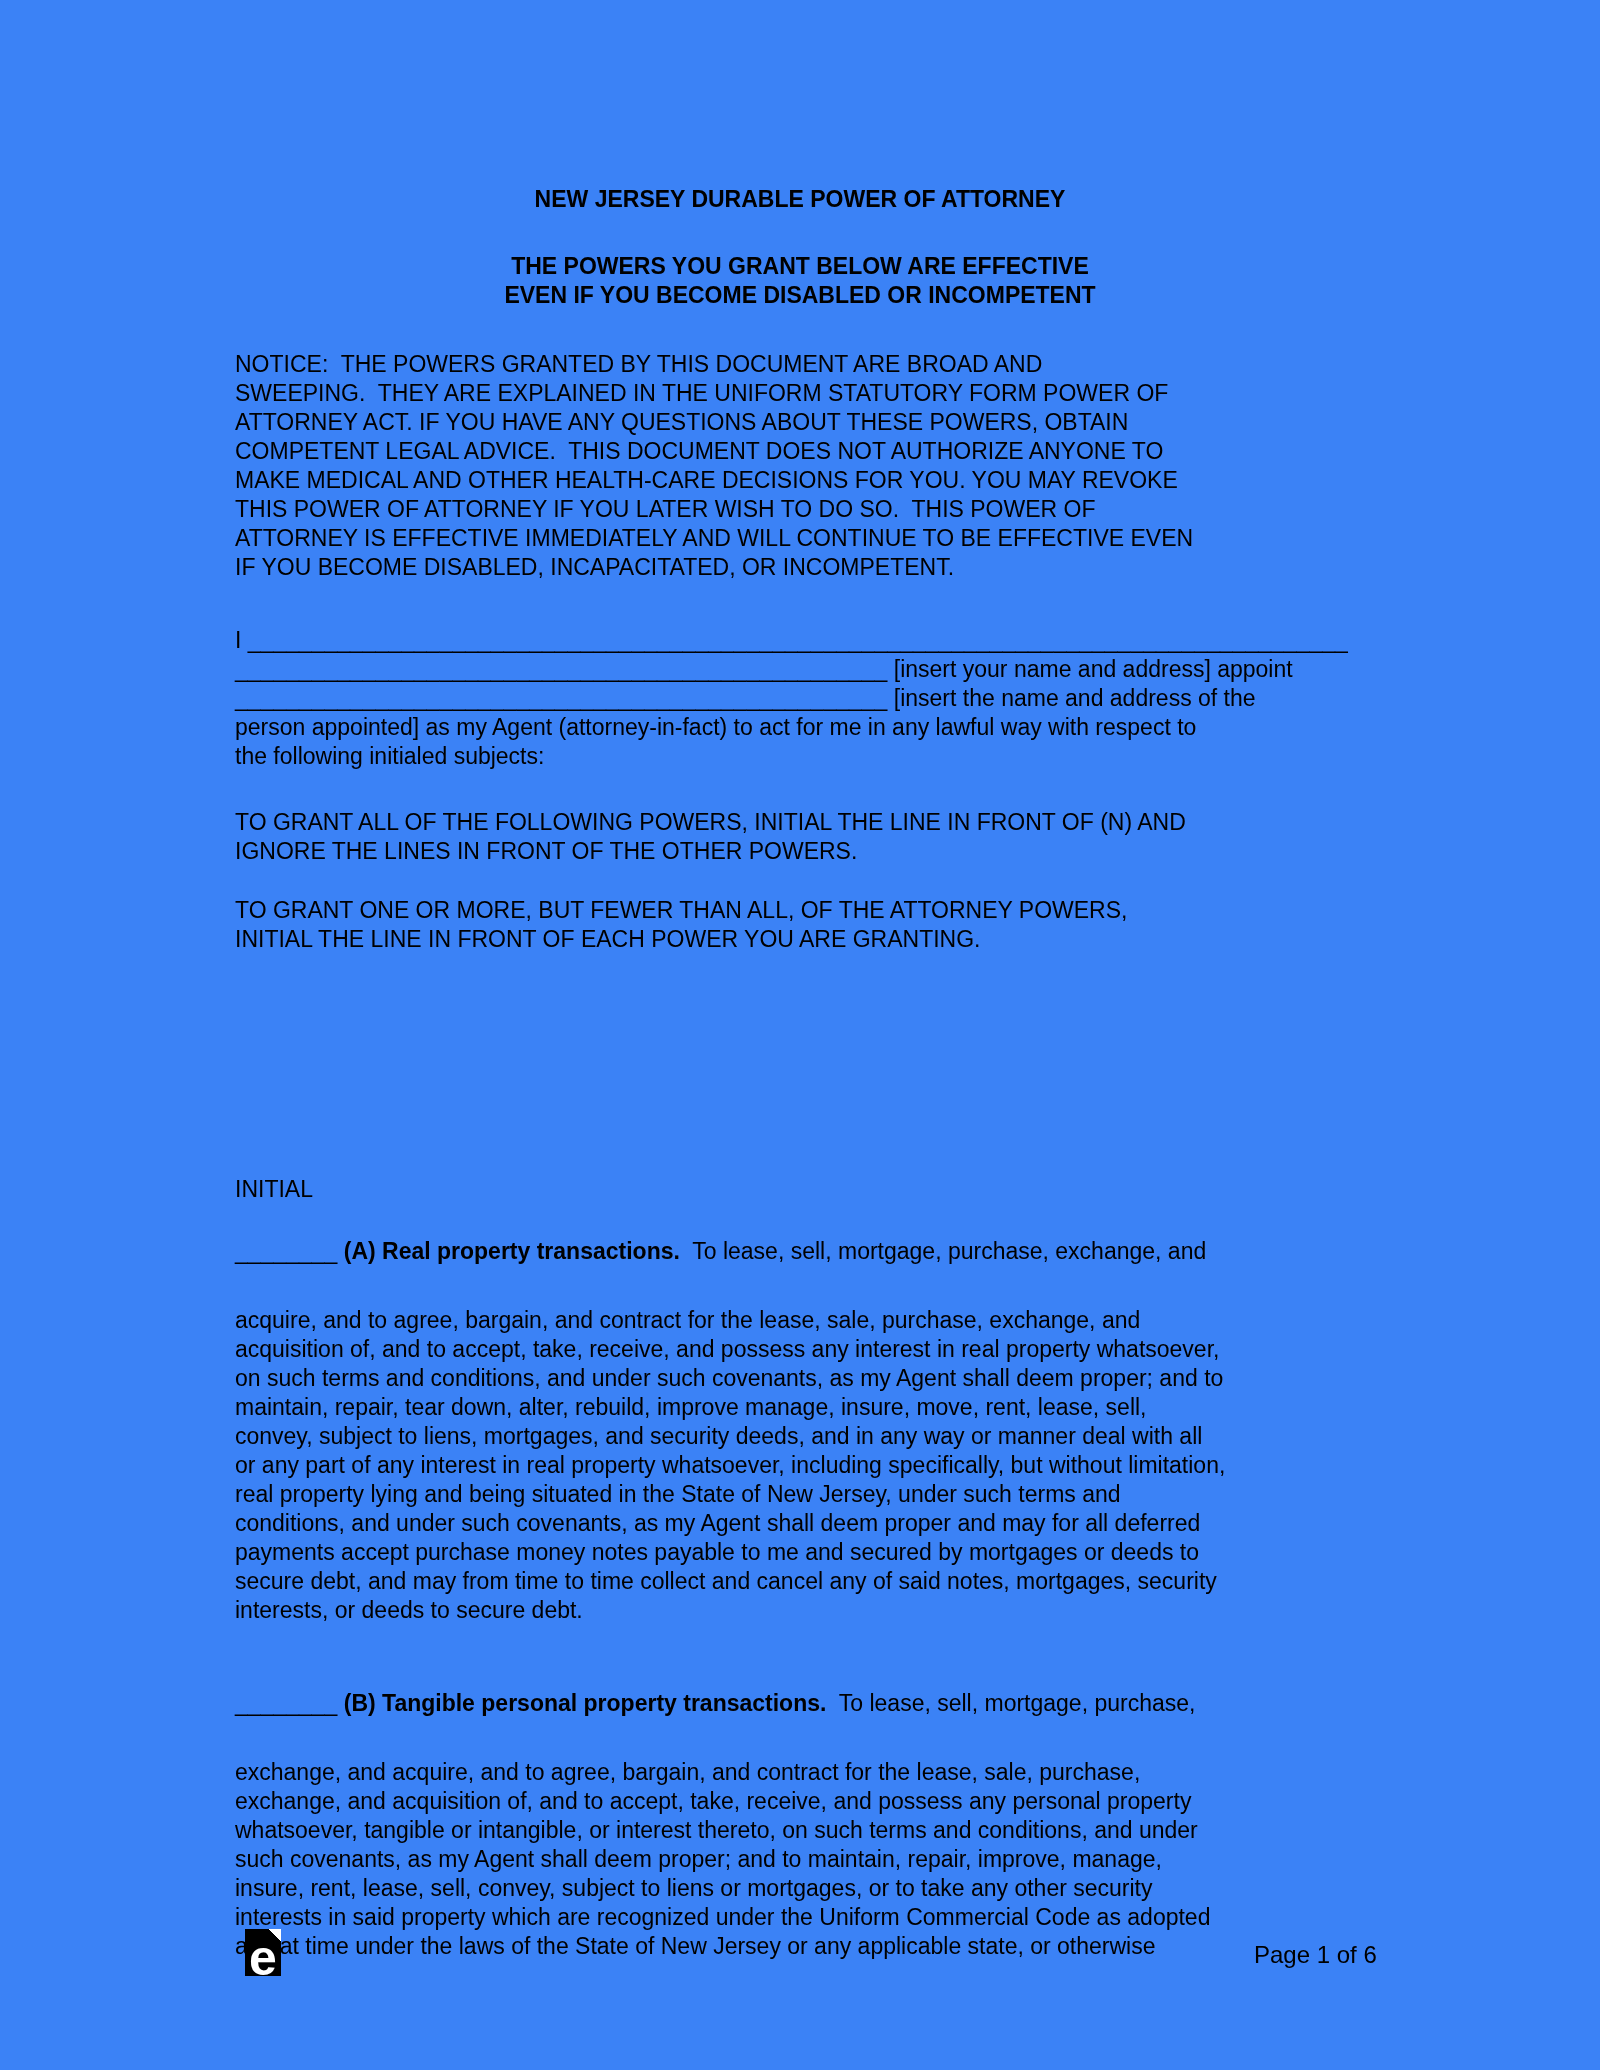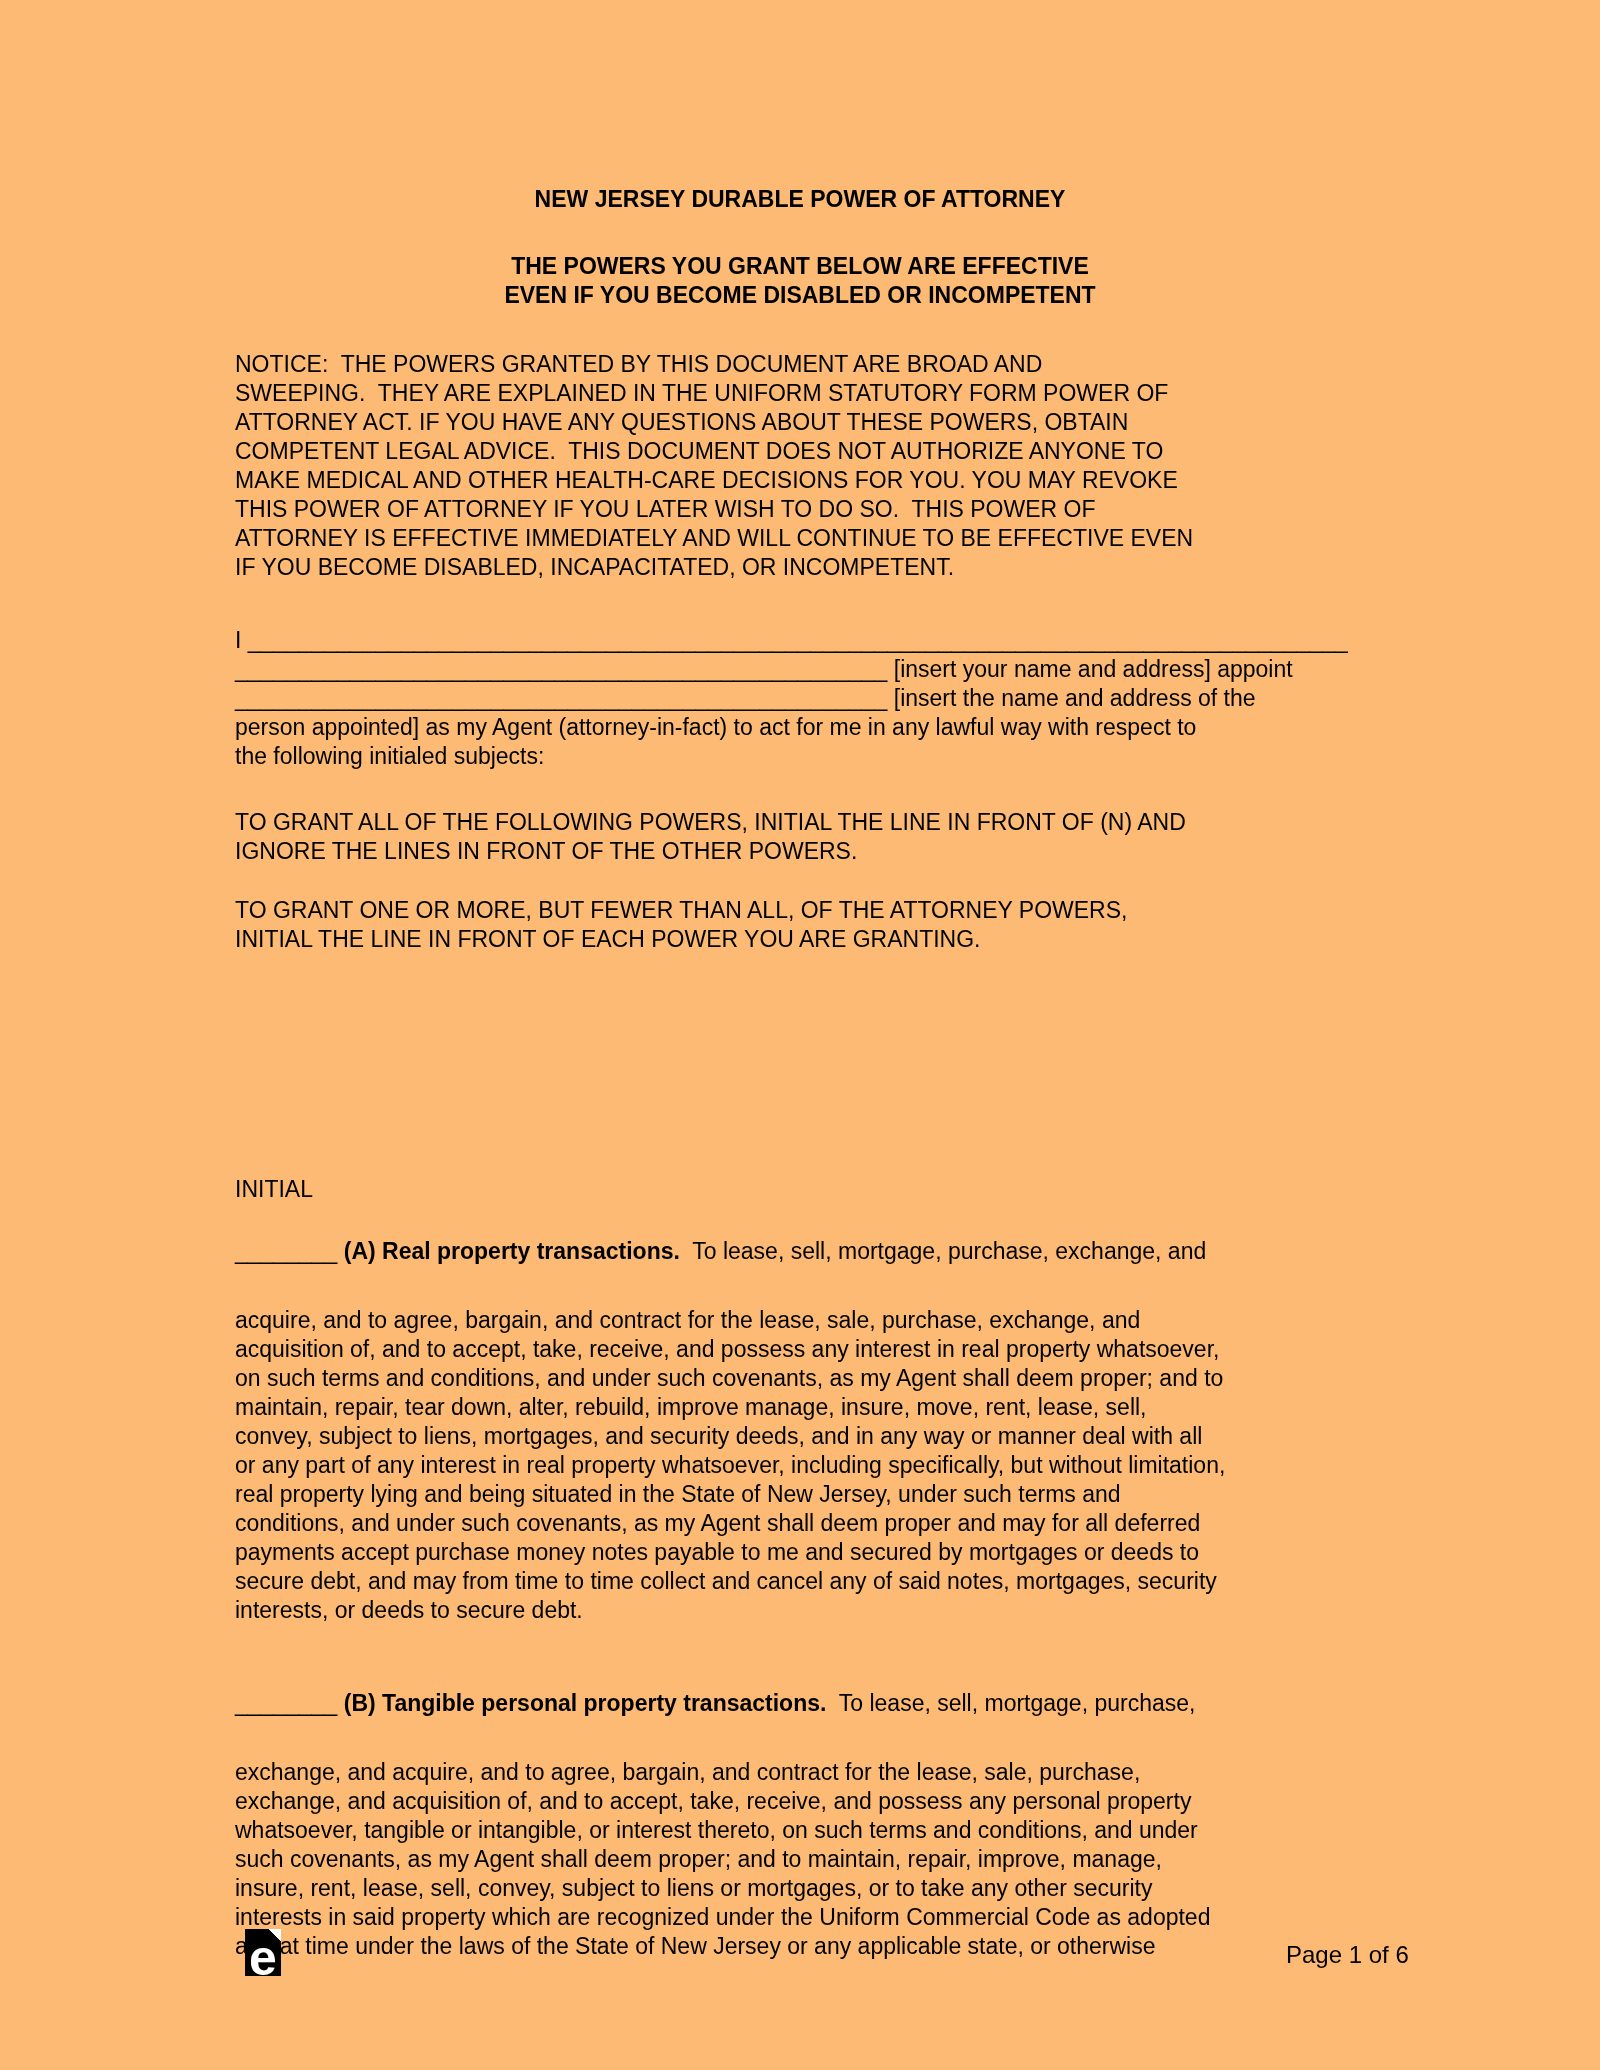--- a/index.html
+++ b/index.html
@@ -1,20 +1,20 @@
 <!DOCTYPE html>
 <html><head>
 <meta charset="utf-8">
 <style>
   html,body{margin:0;padding:0;background:#ffffff;}
   .page{
     position:relative;
     width:1600px;
     height:2070px;
-    background:#fdba74;
+    background:#3b82f6;
     font-family:"Liberation Sans", sans-serif;
     color:#000000;
     overflow:hidden;
   }
   .para{
     position:absolute;
     left:235px;
     width:1130px;
     margin:0;
     font-size:23px;
@@ -47,21 +47,21 @@
     right:0;
     bottom:0;
     text-align:center;
     color:#ffffff;
     font-weight:bold;
     font-size:50px;
     line-height:0.72;
   }
   .page-number{
     position:absolute;
-    left:1286px;
+    left:1254px;
     top:1940px;
     margin:0;
     font-size:24px;
     line-height:29px;
     white-space:pre;
   }
 </style>
 </head>
 <body>
 

